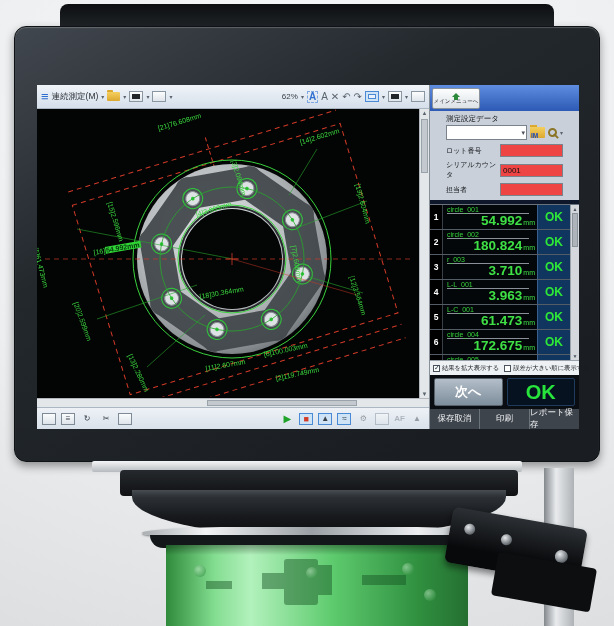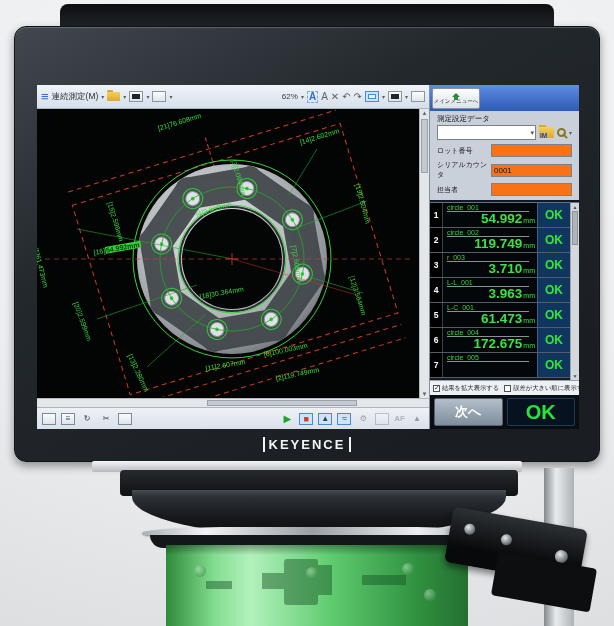--- a/index.html
+++ b/index.html
@@ -93,34 +93,34 @@
   
   .right-col { width:150px; display:flex; flex-direction:column; background:#c9d0d9; border-left:1px solid #878f99; }
   .rp-head { height:26px; background:linear-gradient(#5f8de0,#2c5ab5); display:flex; align-items:center; padding:2px; }
   .rp-title { flex:1; text-align:center; color:#fff; font-weight:bold; font-size:12px; }
   .mainmenu-btn { width:48px; height:21px; background:linear-gradient(#fcfdfe,#dde2e7); border:1px solid #8a929c;
                   border-radius:2px; display:flex; flex-direction:column; align-items:center; justify-content:center; }
   .house { width:0; height:0; border-left:4px solid transparent; border-right:4px solid transparent;
            border-bottom:4px solid #2a8a3a; position:relative; }
   .house::after { content:""; position:absolute; left:-2px; top:4px; width:4px; height:3px; background:#2a8a3a; }
   .mainmenu-btn span { font-size:5.5px; color:#1a1d20; margin-top:1px; }
-  .rp-form { padding:3px 7px 4px; border-bottom:2px solid #0f172a; font-size:7.5px; color:#14171a; }
+  .rp-form { padding:3px 16px 4px; border-bottom:4px solid #0f172a; font-size:7.5px; color:#14171a; }
   .form-label { margin-bottom:1px; }
   .combo-row { display:flex; align-items:center; gap:3px; margin-bottom:4px; }
   .combo { flex:1; height:15px; background:#fff; border:1px solid #7a828c; position:relative; }
   .combo::after { content:"▾"; position:absolute; right:1px; top:3px; font-size:7px; color:#4a525c; }
   .im-folder { position:relative; width:15px; height:11px; background:linear-gradient(#f4cf5e,#dca92f); border-radius:1px; }
   .im-folder::before { content:""; position:absolute; left:0; top:-2px; width:7px; height:2px; background:#dca92f; }
   .im-txt { position:absolute; left:1px; bottom:-1px; font-size:6.5px; font-weight:bold; color:#1a49c0; }
   .mag { width:9px; height:9px; border:2px solid #8a7426; border-radius:50%; position:relative; }
   .mag::after { content:""; position:absolute; right:-4px; bottom:-2px; width:6px; height:2px;
                 background:#8a7426; transform:rotate(45deg); }
   .field-row { display:flex; align-items:center; margin-top:3px; gap:2px; }
   .field-row label { width:52px; font-size:7px; }
-  .field { flex:1; height:13px; background:#f97316; border:1px solid #7a828c; font-size:8px; padding:1px 2px; color:#111; }
+  .field { flex:1; height:13px; background:#ef4444; border:1px solid #7a828c; font-size:8px; padding:1px 2px; color:#111; }
 
   .rlist { flex:1; background:#151a20; border-top:1px solid #6a727c; position:relative; overflow:hidden; padding-right:9px; }
   .rrow { height:25px; display:flex; border-bottom:1px solid #545c66; background:#04070a; }
   .rno { width:13px; color:#fff; font-size:8.5px; font-weight:bold; display:flex; align-items:center; justify-content:center;
          background:#000; border-right:1px solid #3a4048; }
   .rmain { flex:1; position:relative; min-width:0; }
   .rname { position:absolute; left:4px; top:1px; font-size:7px; color:#35d53a;
            border-bottom:1px solid #8a9098; min-width:82px; }
   .rval { position:absolute; right:2px; bottom:0; color:#3fe045; font-weight:bold; font-size:13.5px; line-height:1.1; }
   .runit { font-size:7px; font-weight:normal; margin-left:1px; }
@@ -391,21 +391,21 @@
             <div class="rmain">
               <span class="rname">circle_001</span>
               <span class="rval"><span>54.992</span><span class="runit">mm</span></span>
             </div>
             <div class="rok">OK</div>
           </div>
           <div class="rrow">
             <div class="rno">2</div>
             <div class="rmain">
               <span class="rname">circle_002</span>
-              <span class="rval"><span>119.749</span><span class="runit">mm</span></span>
+              <span class="rval"><span>180.824</span><span class="runit">mm</span></span>
             </div>
             <div class="rok">OK</div>
           </div>
           <div class="rrow">
             <div class="rno">3</div>
             <div class="rmain">
               <span class="rname">r_003</span>
               <span class="rval"><span>3.710</span><span class="runit">mm</span></span>
             </div>
             <div class="rok">OK</div>
@@ -459,26 +459,28 @@
             <span class="cb"></span>
             <span>誤差が大きい順に表示する</span>
           </span>
         </div>
 
         <div class="actions">
           <div class="next-btn">次へ</div>
           <div class="ok-btn">OK</div>
         </div>
 
+        <div class="rp-footer">
+          <div class="f-btn">保存取消</div>
+          <div class="f-btn">印刷</div>
+          <div class="f-btn">レポート保存</div>
+        </div>
       </div>
     </div>
 
-    <div class="logo-strip">
-      <span class="logo">KEYENCE</span>
-    </div>
   </div>
 
   <div class="base-strip"></div>
   <div class="rail"></div>
   <div class="head-flange"></div>
   <div class="head-bulge"></div>
   <div class="silver-ring"></div>
   <div class="head-lip"></div>
 
   <div class="glass">

